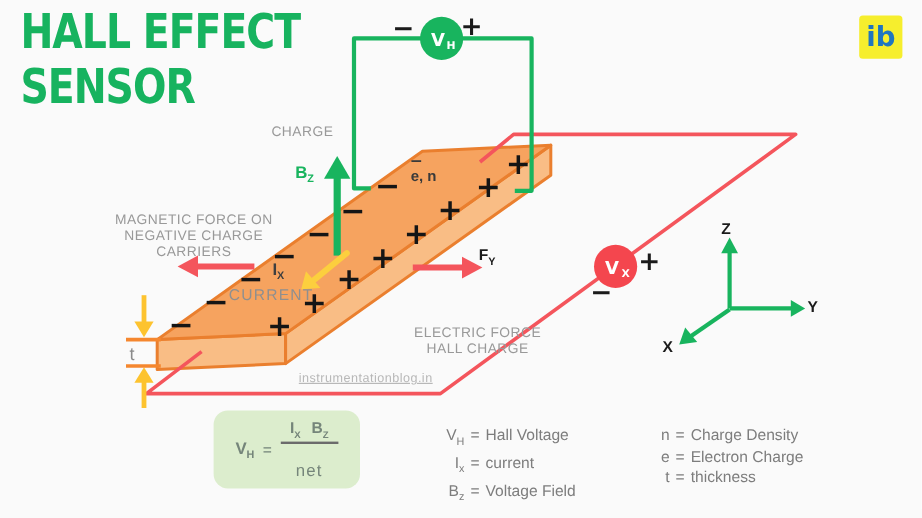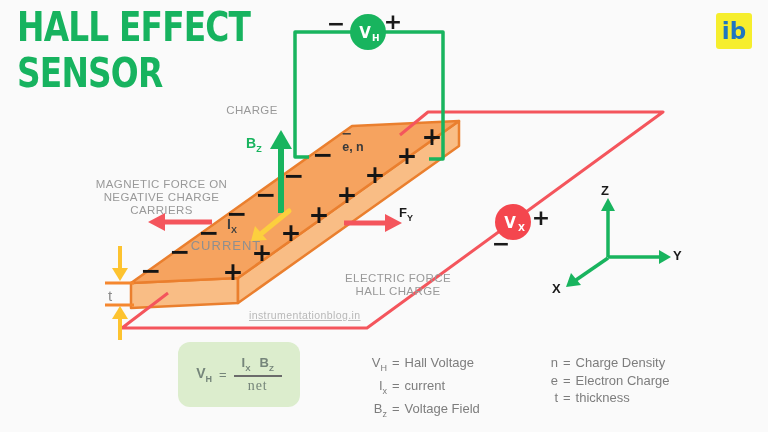--- a/index.html
+++ b/index.html
@@ -40,21 +40,21 @@
   .formula{position:absolute;left:178px;top:342px;width:122px;height:65px;
     background:var(--formulabg);border-radius:12px;display:flex;align-items:center;
     justify-content:center;gap:7px;color:var(--formulatext);}
   .formula .lhs{font-weight:bold;font-size:14px;}
   .formula .lhs sub{font-size:9px;}
   .formula .eq{font-size:13px;}
   .frac{text-align:center;}
   .frac .num{font-weight:bold;font-size:13px;padding:0 8px 2px;display:flex;gap:9px;justify-content:center;}
   .frac .num sub{font-size:8px;}
   .frac .bar{border-top:2px solid #6b6b6b;}
-  .frac .den{font-size:14px;letter-spacing:1px;padding-top:1px;font-family:Liberation Serif, serif;}
+  .frac .den{font-size:14px;letter-spacing:1px;padding-top:14px;}
 
   
   .legend{position:absolute;font-size:13px;color:var(--legendgray);line-height:17.5px;}
   .legend-left{left:361px;top:354px;}
   .legend-right{left:544px;top:354px;}
   .lrow{display:flex;}
   .lrow .lsym{width:26px;text-align:right;white-space:nowrap;}
   .legend-right .lrow .lsym{width:14px;}
   .lrow .leq{padding:0 5px;}
   .lrow sub{font-size:9px;}

